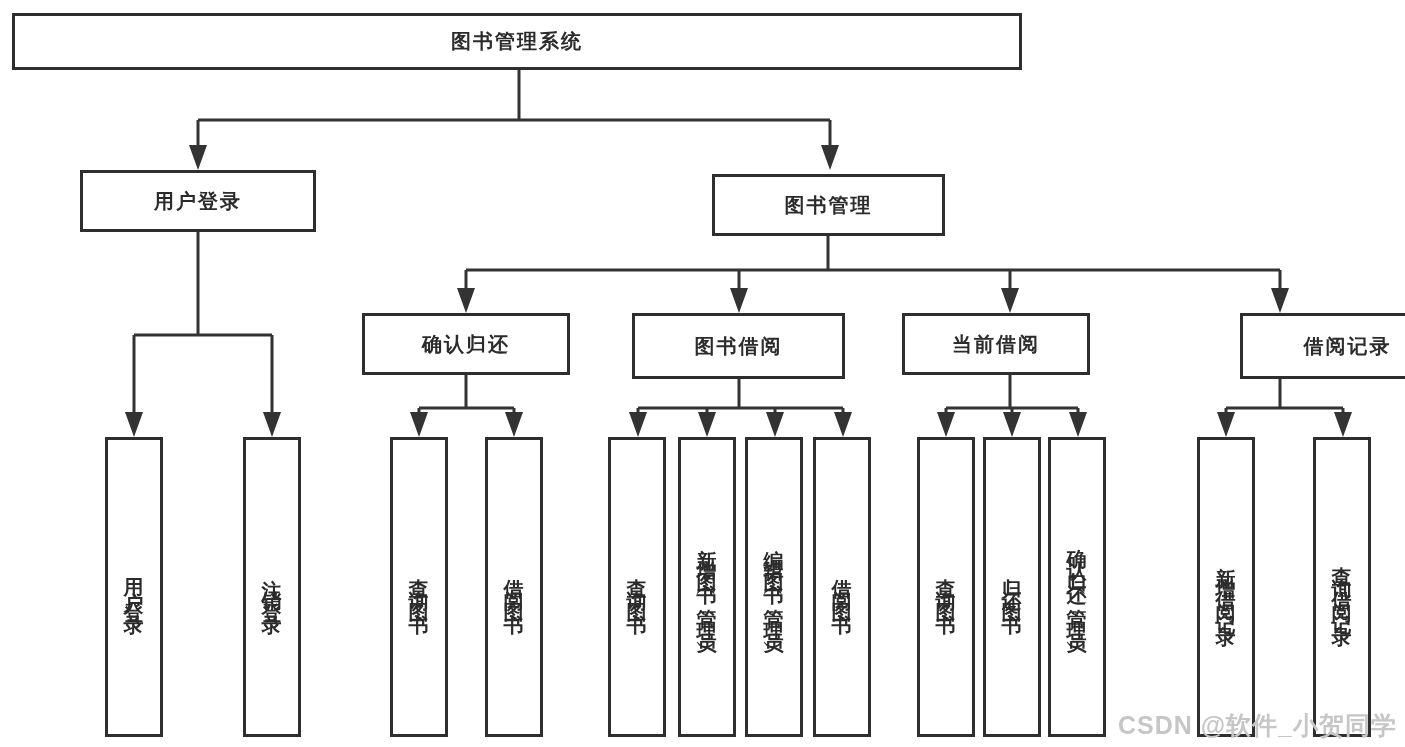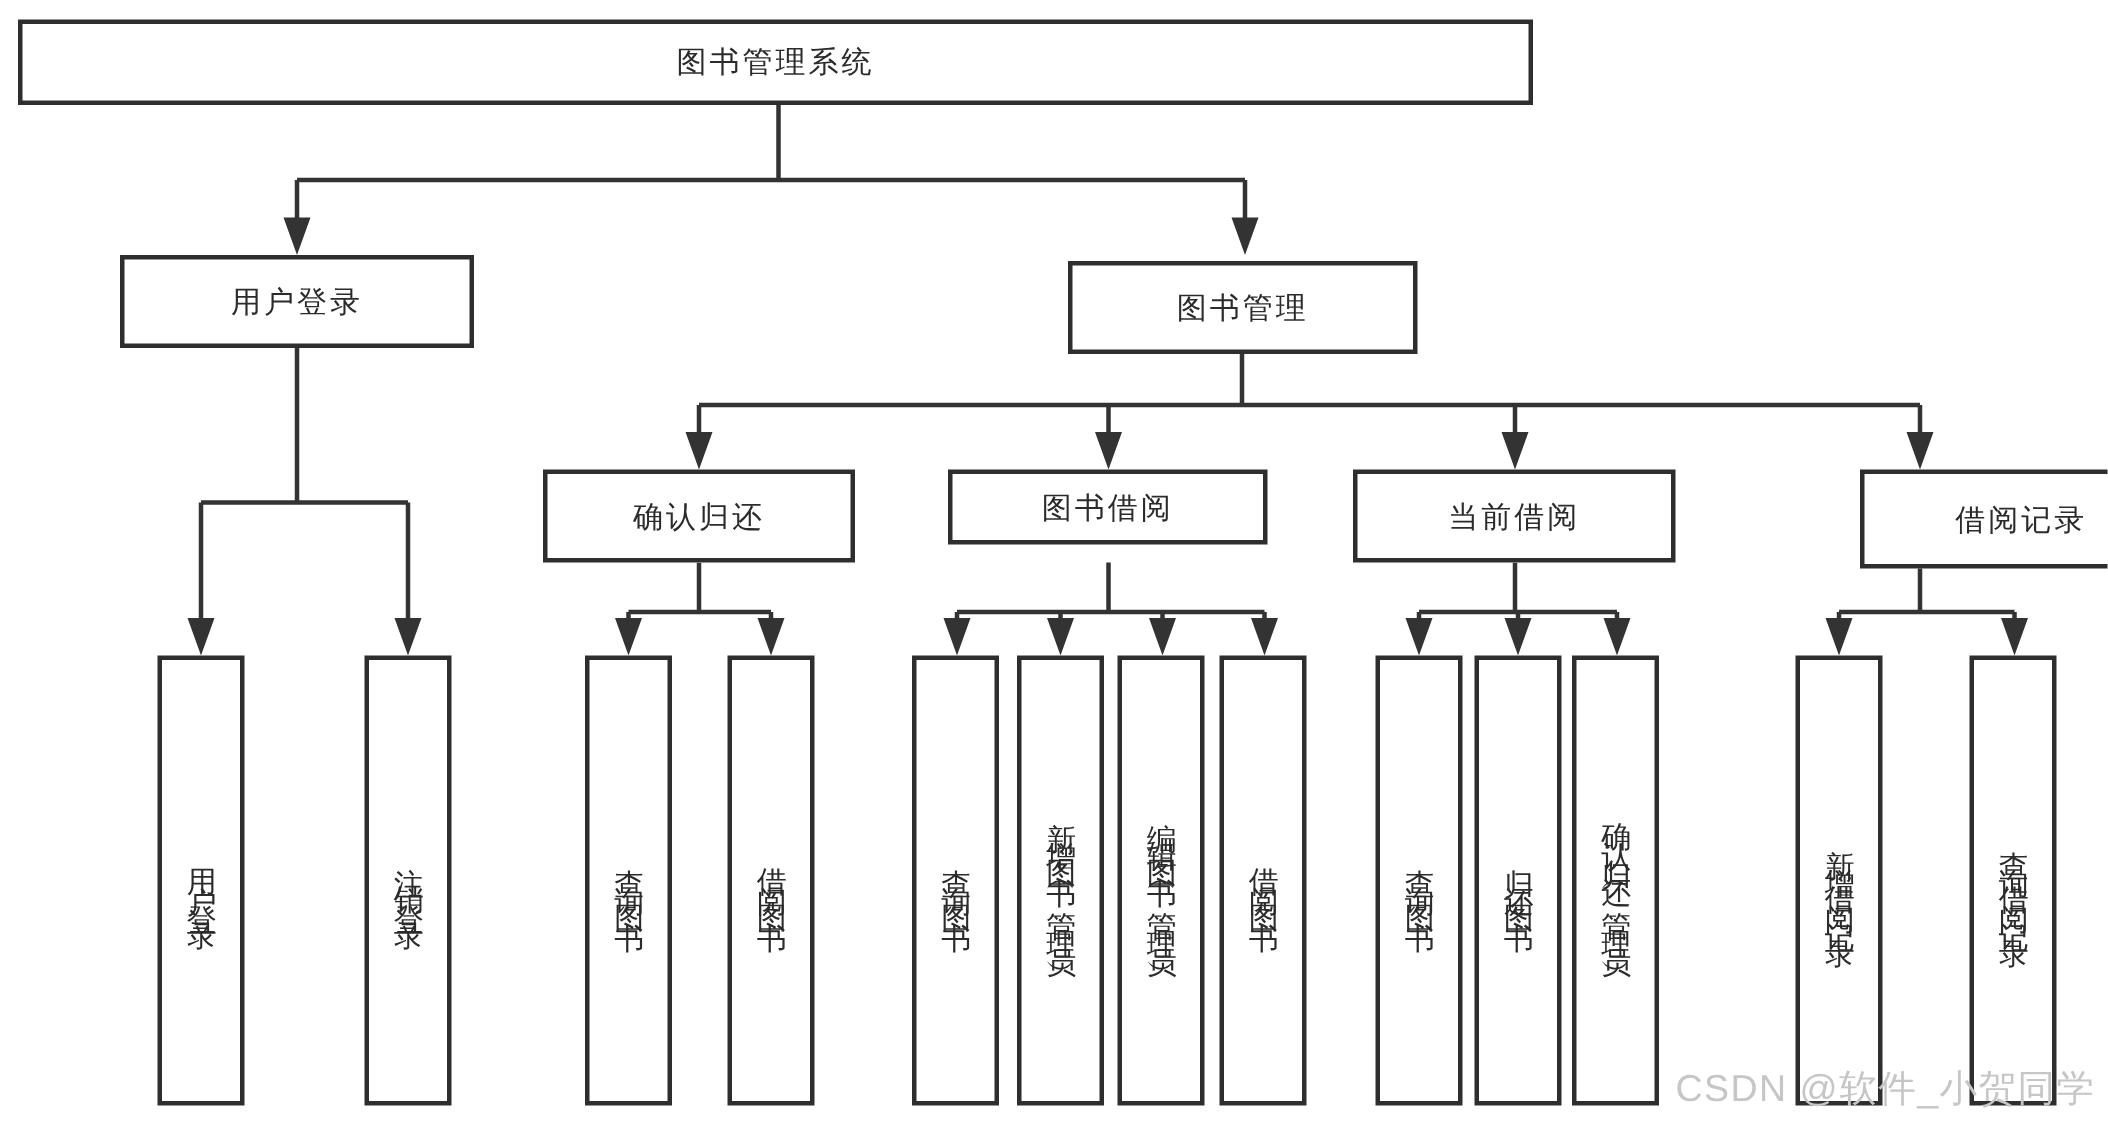--- a/index.html
+++ b/index.html
@@ -2,21 +2,21 @@
 <html><head>
 <meta charset="utf-8">
 <style>
   html,body{margin:0;padding:0;}
   body{
     width:1405px;height:747px;position:relative;overflow:hidden;
     background:#ffffff;
     font-family:"Liberation Sans", sans-serif;
     color:#2b2b2b;
   }
-  #canvas{position:absolute;inset:0;width:1405px;height:747px;}
+  #canvas{position:absolute;inset:0;width:1405px;height:747px;font-weight:bold;}
   svg.connectors{position:absolute;left:0;top:0;z-index:0;}
   .ln{stroke:#333333;stroke-width:3;fill:none;}
   .ar{fill:#333333;stroke:none;}
   .node{
     position:absolute;box-sizing:border-box;
     border:3px solid #2e2e2e;background:#ffffff;
     display:flex;align-items:center;justify-content:center;
     z-index:1;
   }
   .hbox{font-size:20px;letter-spacing:2px;white-space:nowrap;}
@@ -77,24 +77,24 @@
   <div class="node hbox" style="left:80px;top:170px;width:236px;height:62px;">
     <span>用户登录</span>
   </div>
   <div class="node hbox" style="left:712px;top:174px;width:233px;height:62px;">
     <span>图书管理</span>
   </div>
 
   <div class="node hbox" style="left:362px;top:313px;width:208px;height:62px;">
     <span>确认归还</span>
   </div>
-  <div class="node hbox" style="left:632px;top:313px;width:213px;height:50px;">
+  <div class="node hbox" style="left:632px;top:313px;width:213px;height:66px;">
     <span>图书借阅</span>
   </div>
-  <div class="node hbox" style="left:902px;top:313px;width:215px;height:62px;">
+  <div class="node hbox" style="left:902px;top:313px;width:188px;height:62px;">
     <span>当前借阅</span>
   </div>
   <div class="node hbox" style="left:1240px;top:313px;width:215px;height:66px;">
     <span>借阅记录</span>
   </div>
 
   <div class="node vbox" style="left:105px;top:437px;">
     <span class="vt">用户登录</span>
   </div>
   <div class="node vbox" style="left:243px;top:437px;">

